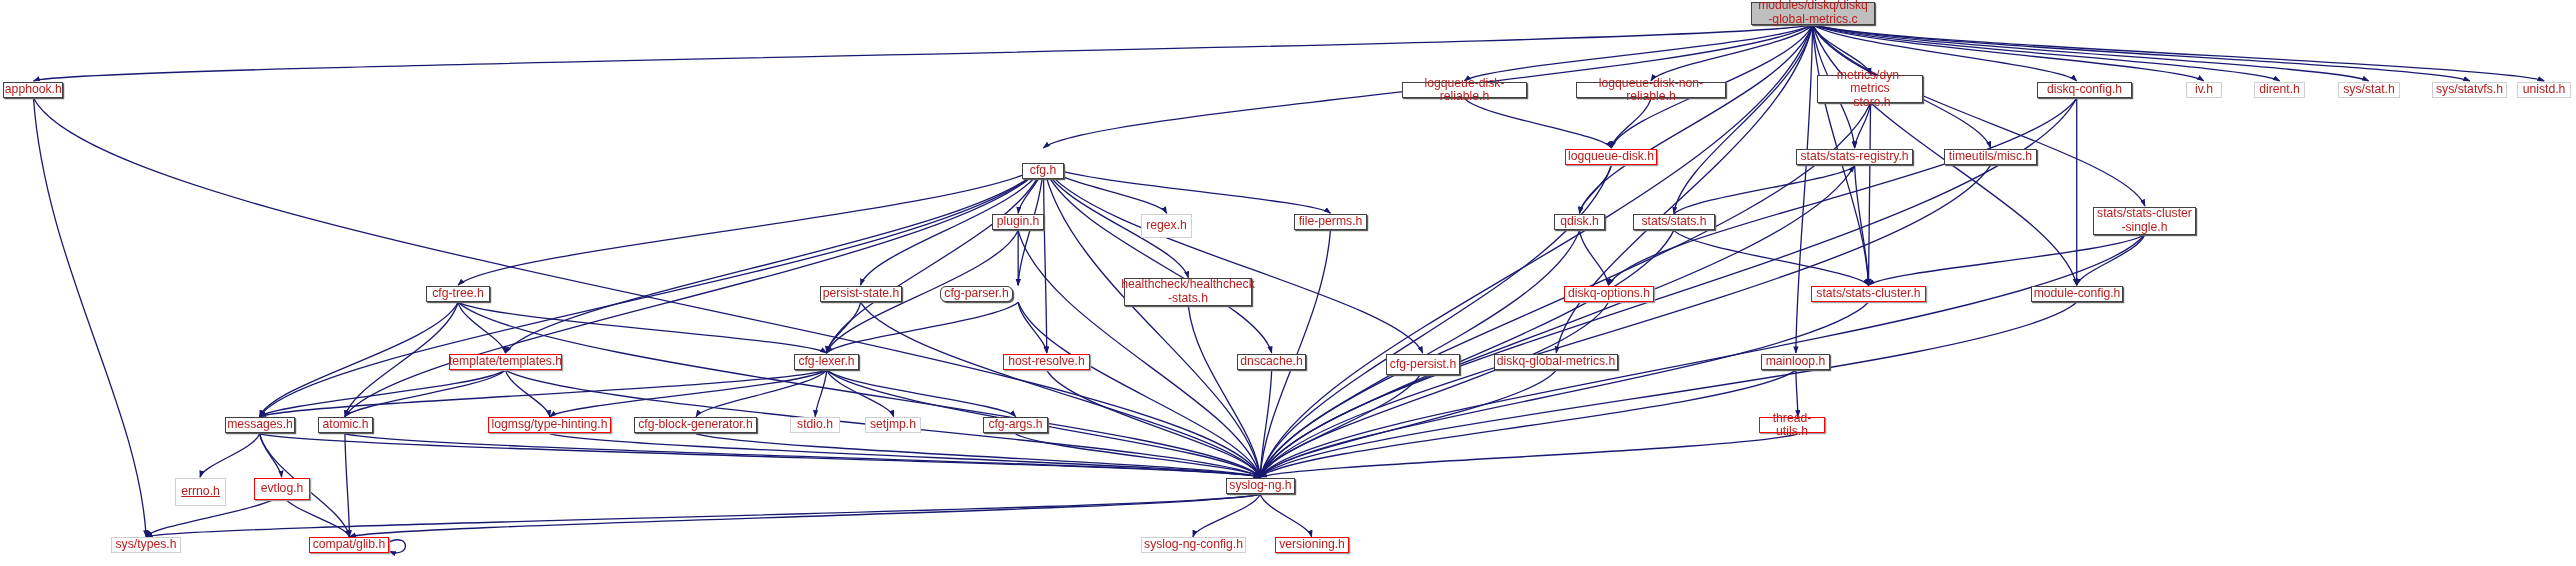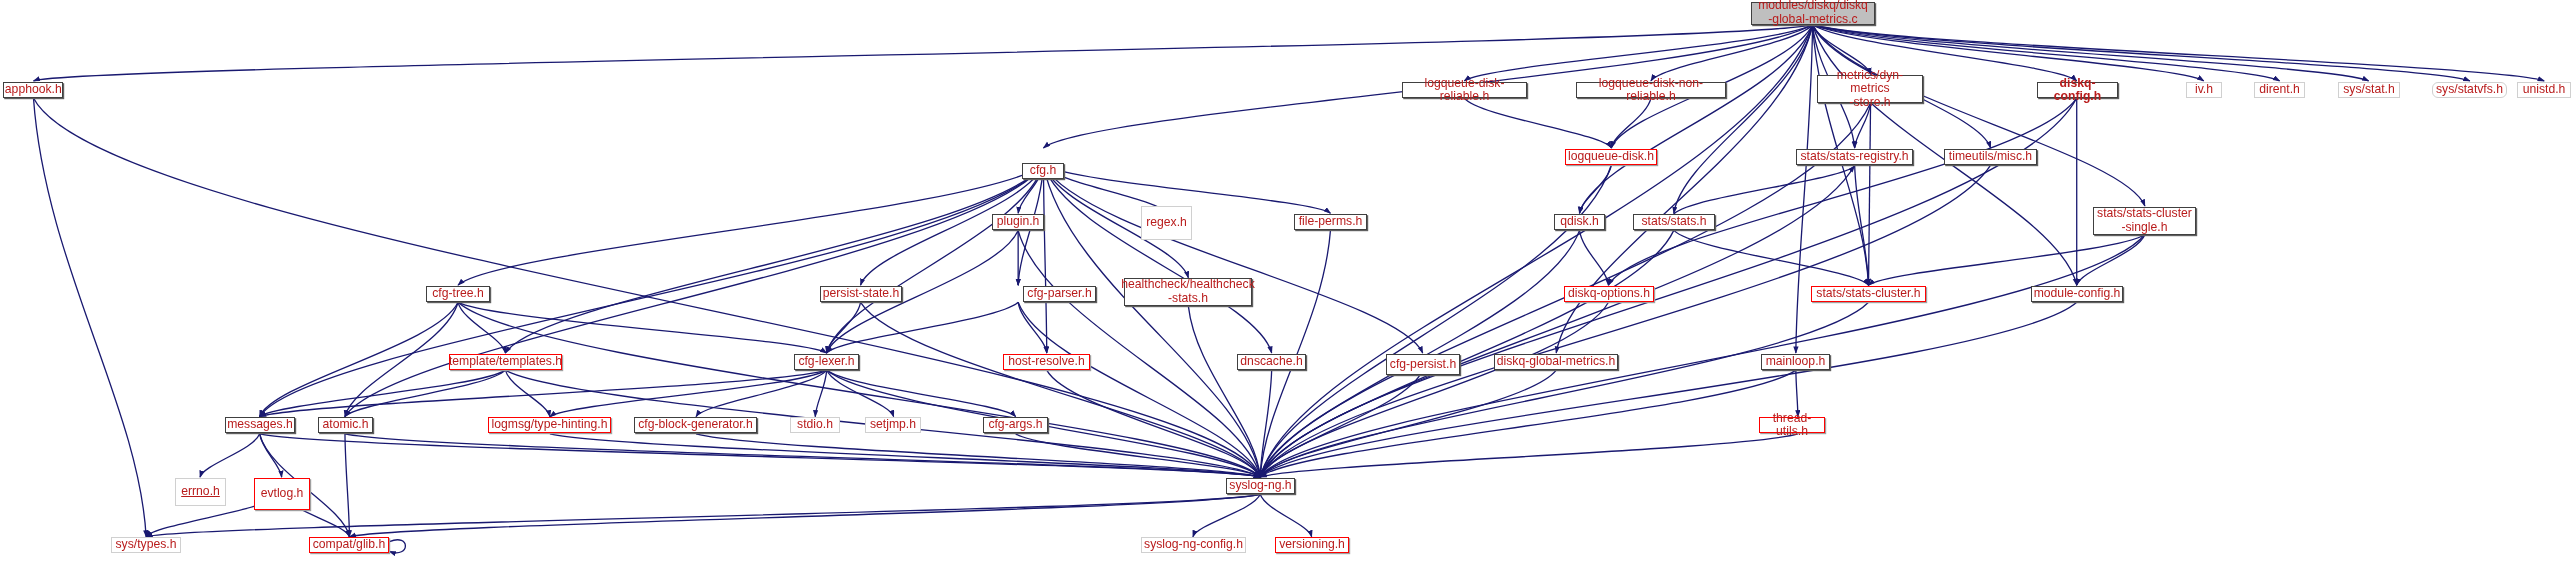--- a/index.html
+++ b/index.html
@@ -158,40 +158,40 @@
         <path d="M477,663 C503,652 503,684 477,675" marker-end="url(#ah)"></path>
       </g>
   </svg>
 <div class="node root" style="left: 1751px; top: 1.6px; width: 124px; height: 23px;">modules/diskq/diskq
 -global-metrics.c</div>
     <div class="node solid" style="left: 3.3px; top: 82px; width: 60px; height: 16.3px;">apphook.h</div>
     <div class="node solid" style="left: 1402px; top: 82px; width: 125px; height: 16.3px;">logqueue-disk-reliable.h</div>
     <div class="node solid" style="left: 1576px; top: 82px; width: 150px; height: 16.3px;">logqueue-disk-non-reliable.h</div>
     <div class="node solid" style="left: 1817px; top: 75px; width: 106px; height: 28px;">metrics/dyn-metrics
 -store.h</div>
-    <div class="node solid" style="left: 2037px; top: 82px; width: 81px; height: 16.3px; font-weight: bold;">diskq-config.h</div>
+    <div class="node solid" style="left: 2037px; top: 82px; width: 95px; height: 16.3px;">diskq-config.h</div>
     <div class="node faint" style="left: 2186px; top: 82px; width: 36px; height: 16.3px;">iv.h</div>
     <div class="node faint" style="left: 2254px; top: 82px; width: 51px; height: 16.3px;">dirent.h</div>
     <div class="node faint" style="left: 2338px; top: 82px; width: 62px; height: 16.3px;">sys/stat.h</div>
-    <div class="node faint" style="left: 2432px; top: 82px; width: 75px; height: 16.3px; border-radius: 6px;">sys/statvfs.h</div>
+    <div class="node faint" style="left: 2432px; top: 82px; width: 75px; height: 16.3px;">sys/statvfs.h</div>
     <div class="node faint" style="left: 2517px; top: 82px; width: 54px; height: 16.3px;">unistd.h</div>
     <div class="node solid" style="left: 1022px; top: 163px; width: 42px; height: 16.3px;">cfg.h</div>
     <div class="node red" style="left: 1565px; top: 149px; width: 92px; height: 16.3px;">logqueue-disk.h</div>
     <div class="node solid" style="left: 1796px; top: 149px; width: 117px; height: 16.3px;">stats/stats-registry.h</div>
     <div class="node solid" style="left: 1944px; top: 149px; width: 93px; height: 16.3px;">timeutils/misc.h</div>
     <div class="node solid" style="left: 992px; top: 214px; width: 52px; height: 16.3px;">plugin.h</div>
-    <div class="node faint" style="left: 1141px; top: 206px; width: 51px; height: 34px;">regex.h</div>
+    <div class="node faint" style="left: 1141px; top: 214px; width: 51px; height: 24px;">regex.h</div>
     <div class="node solid" style="left: 1294px; top: 214px; width: 73px; height: 16.3px;">file-perms.h</div>
     <div class="node solid" style="left: 1554px; top: 214px; width: 51px; height: 16.3px;">qdisk.h</div>
     <div class="node solid" style="left: 1633px; top: 214px; width: 82px; height: 16.3px;">stats/stats.h</div>
     <div class="node solid" style="left: 2093px; top: 207px; width: 103px; height: 28px;">stats/stats-cluster
 -single.h</div>
     <div class="node solid" style="left: 426px; top: 286px; width: 64px; height: 16.3px;">cfg-tree.h</div>
     <div class="node solid" style="left: 820px; top: 286px; width: 82px; height: 16.3px;">persist-state.h</div>
-    <div class="node solid" style="left: 1023px; top: 286px; width: 73px; height: 16.3px;">cfg-parser.h</div>
+    <div class="node solid" style="left: 940px; top: 286px; width: 73px; height: 16.3px; border-radius: 6px;">cfg-parser.h</div>
     <div class="node solid" style="left: 1124px; top: 278px; width: 128px; height: 28px;">healthcheck/healthcheck
 -stats.h</div>
     <div class="node red" style="left: 1564px; top: 286px; width: 90px; height: 16.3px;">diskq-options.h</div>
     <div class="node red" style="left: 1811px; top: 286px; width: 115px; height: 16.3px;">stats/stats-cluster.h</div>
     <div class="node solid" style="left: 2031px; top: 286px; width: 92px; height: 16.3px;">module-config.h</div>
     <div class="node red" style="left: 449px; top: 354px; width: 113px; height: 16.3px;">template/templates.h</div>
     <div class="node solid" style="left: 794px; top: 354px; width: 65px; height: 16.3px;">cfg-lexer.h</div>
     <div class="node red" style="left: 1003px; top: 354px; width: 87px; height: 16.3px;">host-resolve.h</div>
     <div class="node solid" style="left: 1237px; top: 354px; width: 69px; height: 16.3px;">dnscache.h</div>
     <div class="node solid" style="left: 1386px; top: 354px; width: 74px; height: 21px;">cfg-persist.h</div>
@@ -200,19 +200,19 @@
     <div class="node solid" style="left: 225px; top: 417px; width: 70px; height: 16.3px;">messages.h</div>
     <div class="node solid" style="left: 318px; top: 417px; width: 55px; height: 16.3px;">atomic.h</div>
     <div class="node red" style="left: 488px; top: 417px; width: 123px; height: 16.3px;">logmsg/type-hinting.h</div>
     <div class="node solid" style="left: 634px; top: 417px; width: 123px; height: 16.3px;">cfg-block-generator.h</div>
     <div class="node faint" style="left: 790px; top: 417px; width: 50px; height: 16.3px;">stdio.h</div>
     <div class="node faint" style="left: 865px; top: 417px; width: 56px; height: 16.3px;">setjmp.h</div>
     <div class="node solid" style="left: 983px; top: 417px; width: 65px; height: 16.3px;">cfg-args.h</div>
     <div class="node red" style="left: 1759px; top: 417px; width: 66px; height: 16.3px;">thread-utils.h</div>
     <div class="node solid" style="left: 1226px; top: 478px; width: 69px; height: 16.3px;">syslog-ng.h</div>
     <div class="node faint" style="left: 175px; top: 478px; width: 51px; height: 28px; text-decoration: underline;">errno.h</div>
-    <div class="node red" style="left: 254px; top: 478px; width: 56px; height: 32px;">evtlog.h</div>
+    <div class="node red" style="left: 254px; top: 478px; width: 56px; height: 22px;">evtlog.h</div>
     <div class="node faint" style="left: 111px; top: 537px; width: 70px; height: 16.3px;">sys/types.h</div>
     <div class="node red" style="left: 309px; top: 537px; width: 80px; height: 16.3px;">compat/glib.h</div>
     <div class="node faint" style="left: 1141px; top: 537px; width: 105px; height: 16.3px;">syslog-ng-config.h</div>
     <div class="node red" style="left: 1275px; top: 537px; width: 74px; height: 16.3px;">versioning.h</div>
   </div>
 
 
 </body></html>

